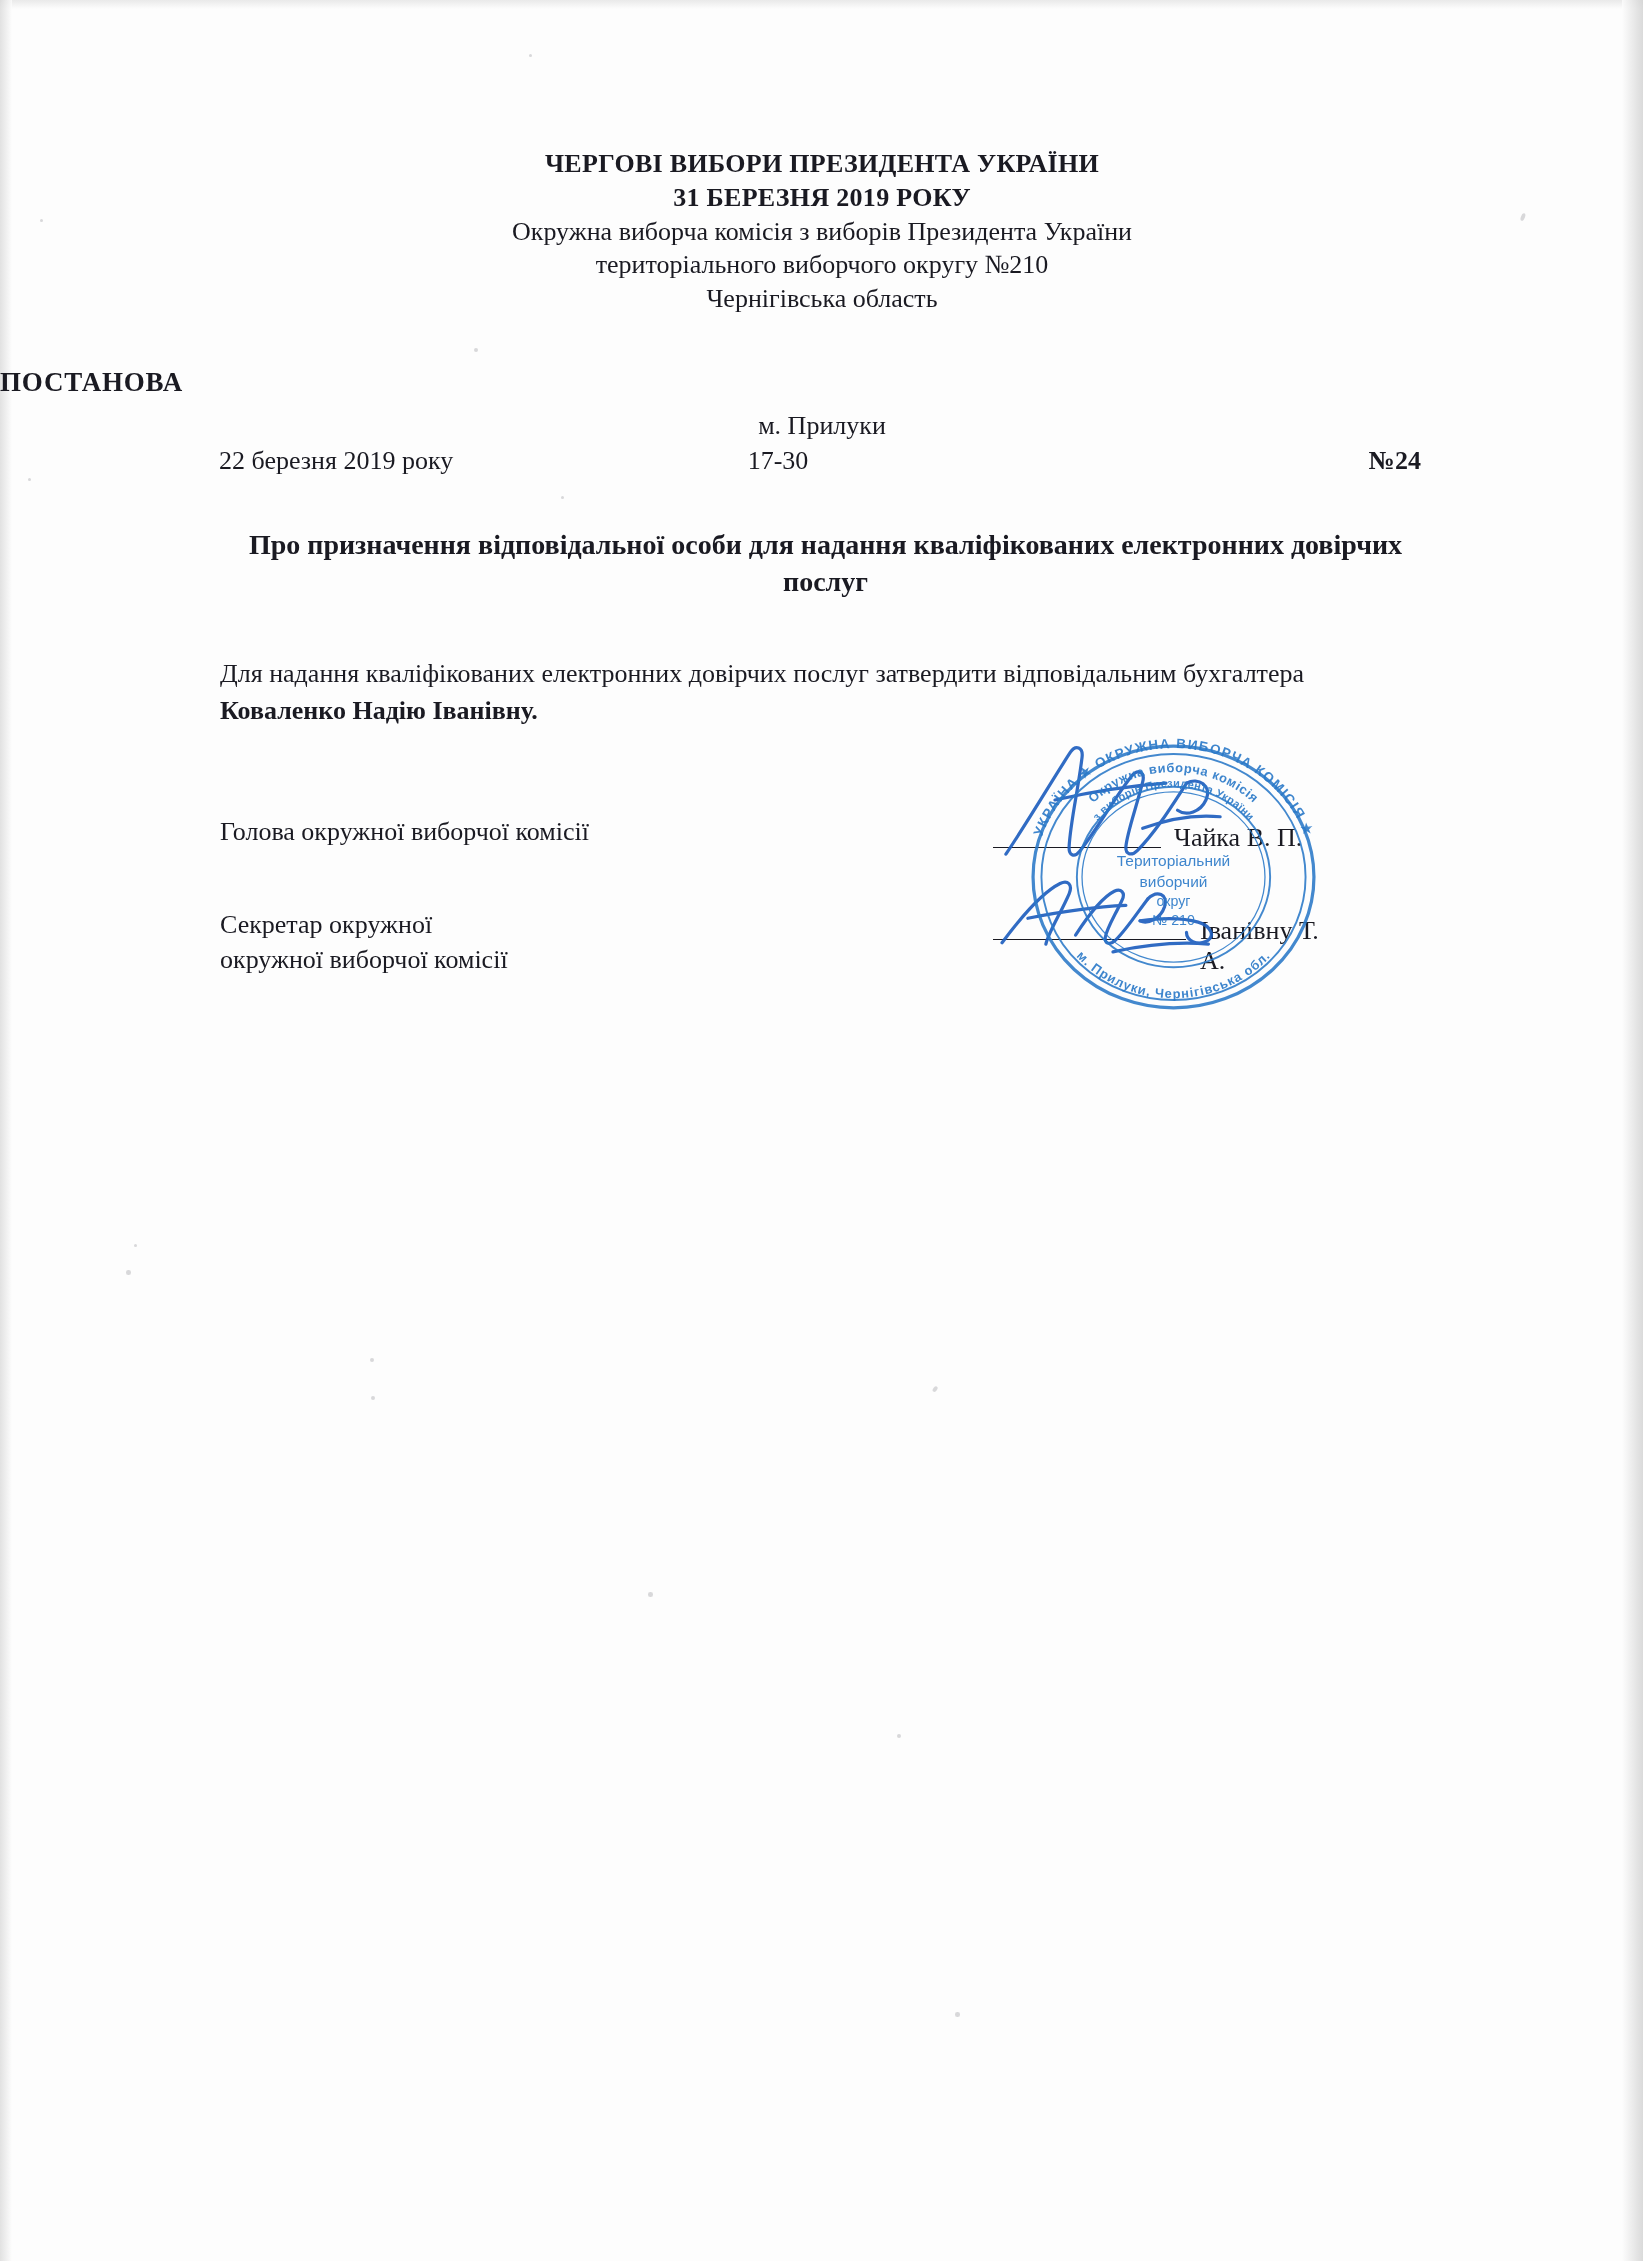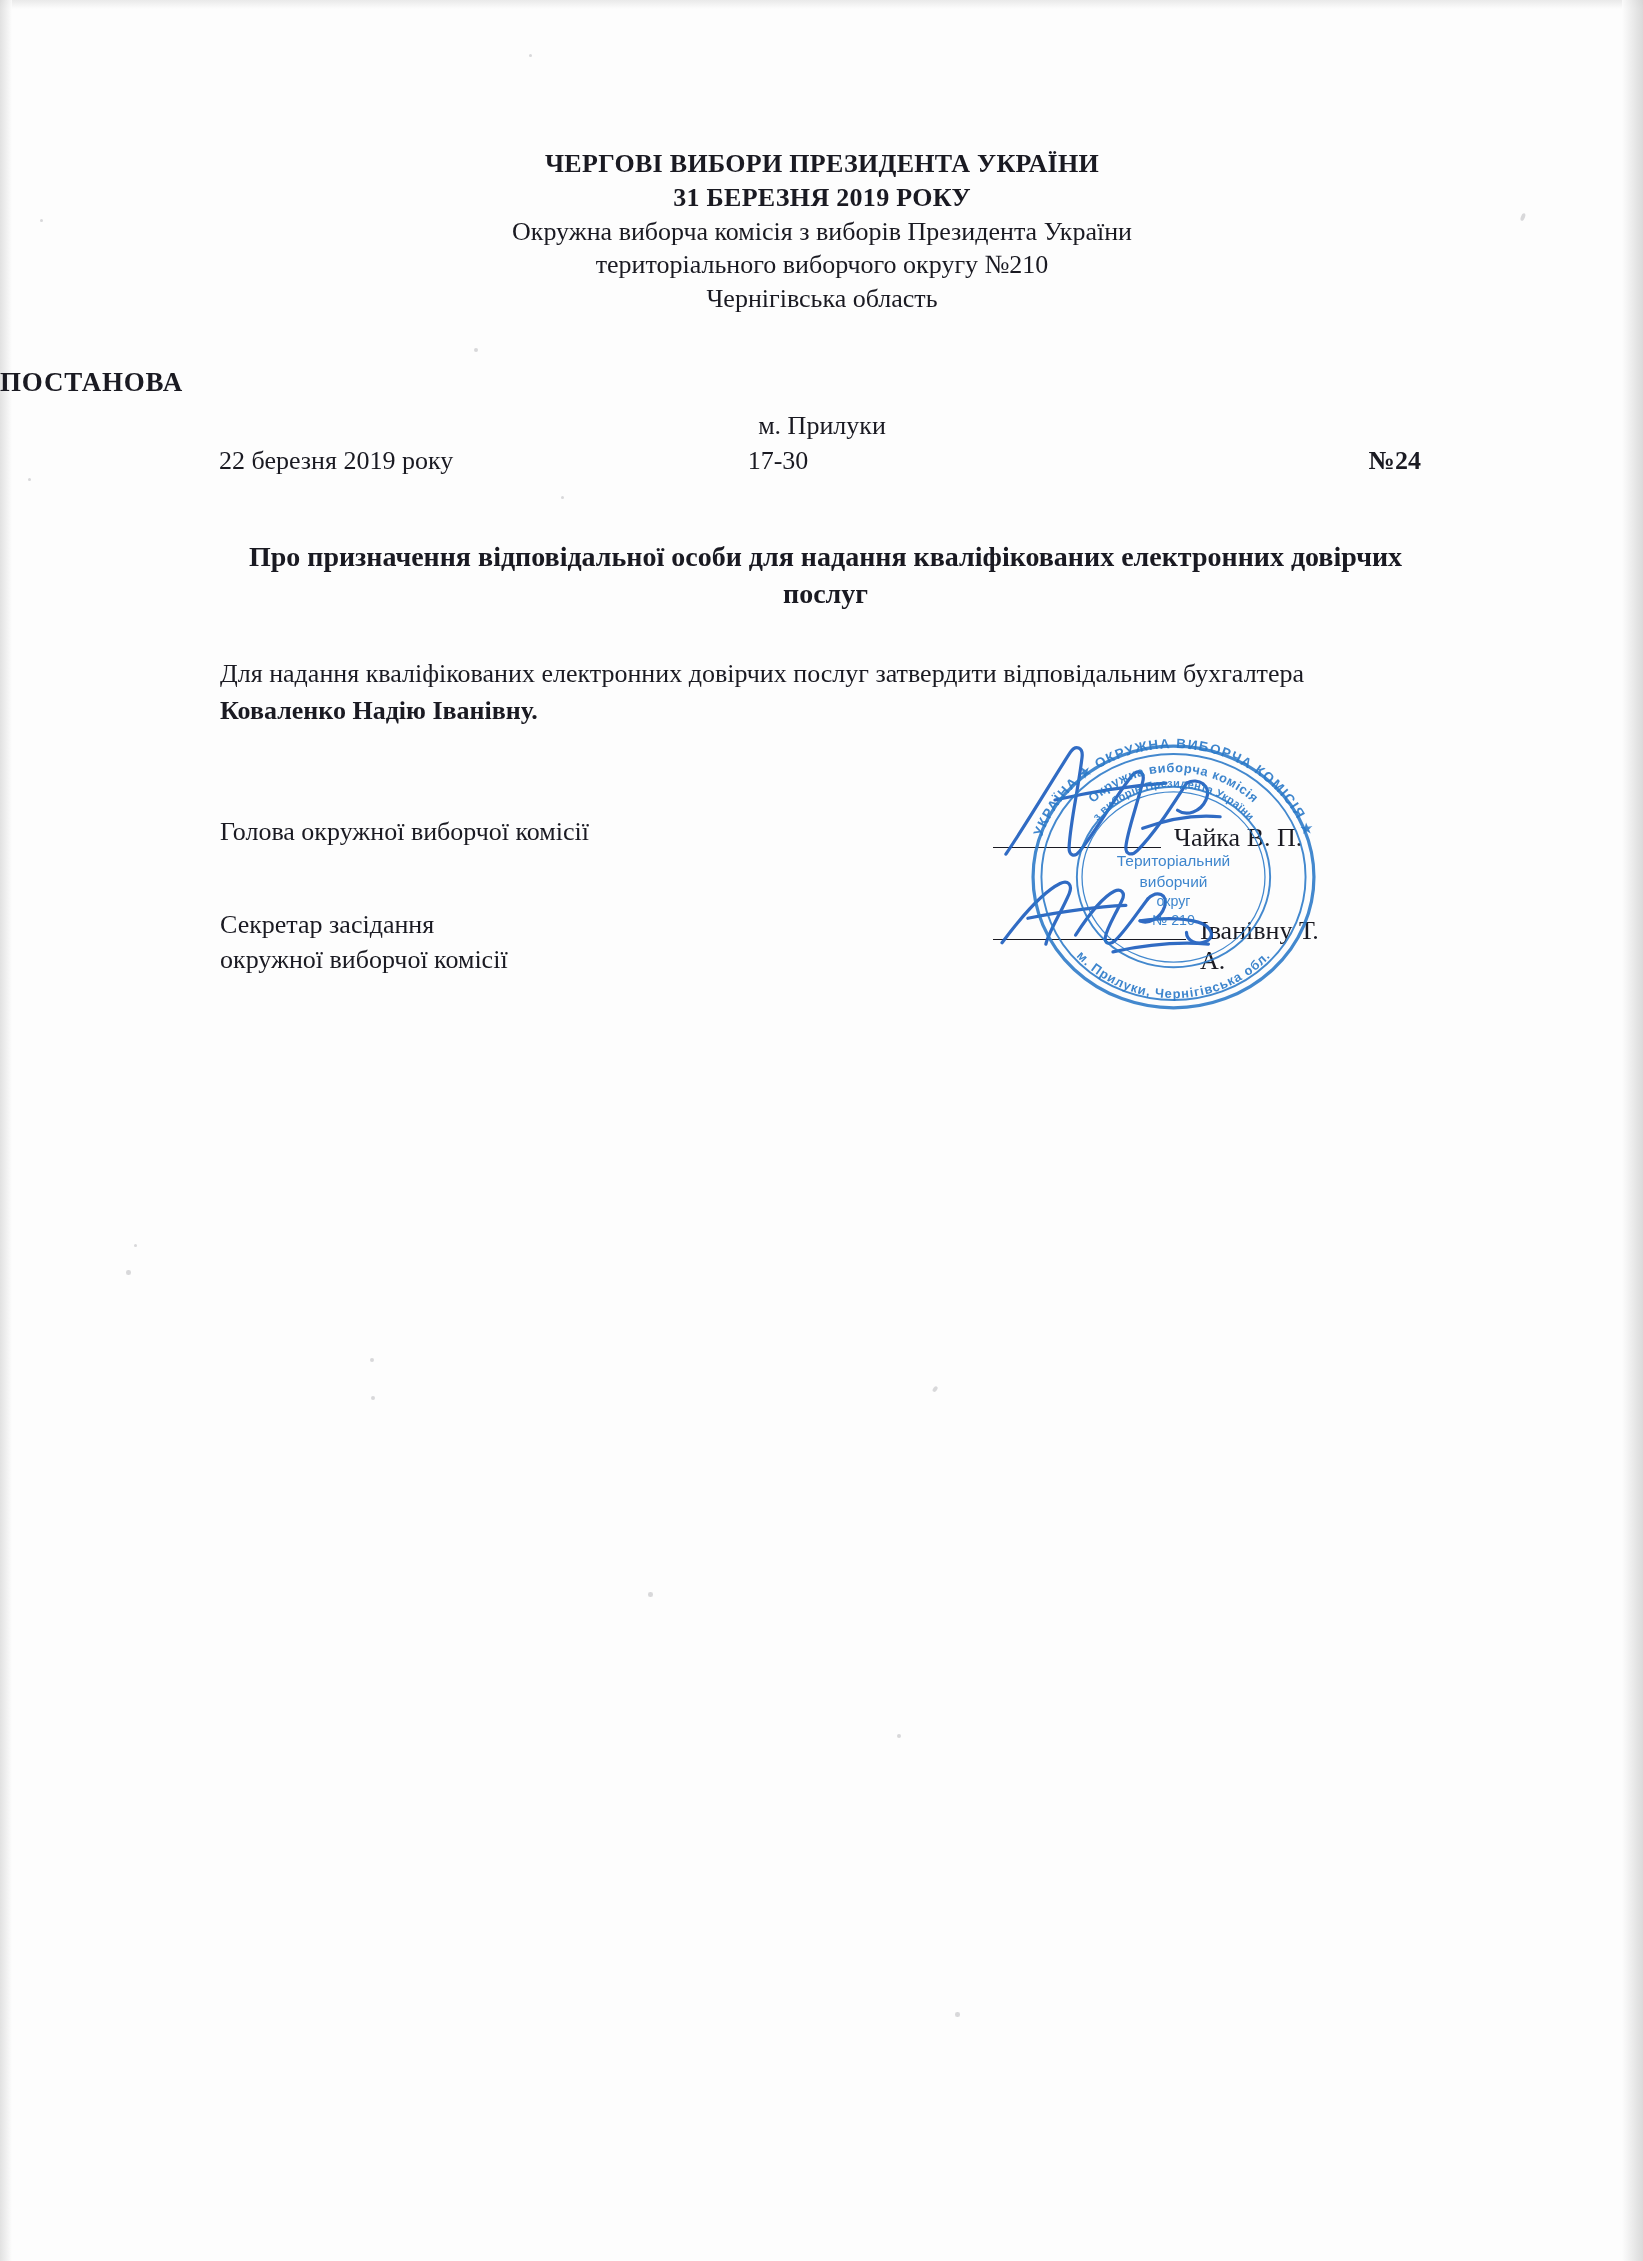--- a/index.html
+++ b/index.html
@@ -118,21 +118,21 @@
   .meta-number {
     position: absolute;
     right: 223px;
     top: 0;
     font-size: 26px;
     font-weight: bold;
   }
 
   .title {
     position: absolute;
-    top: 539px;
+    top: 527px;
     left: 213px;
     width: 1225px;
     text-align: center;
     font-weight: bold;
     font-size: 28px;
     line-height: 1.32;
   }
 
   .body-text {
     position: absolute;
@@ -260,21 +260,21 @@
   <div class="body-text">
     <span>Для надання кваліфікованих електронних довірчих послуг затвердити відповідальним бухгалтера </span><b>Коваленко Надію Іванівну.</b>
   </div>
 
   <div class="sig-block">
     <div class="sig-role-1">Голова окружної виборчої комісії</div>
     <div class="sig-line-1"></div>
     <div class="sig-name-1">Чайка В. П.</div>
 
     <div class="sig-role-2">
-      <div>Секретар засідання</div>
+      <div>Секретар окружної</div>
       <div>окружної виборчої комісії</div>
     </div>
     <div class="sig-line-2"></div>
     <div class="sig-name-2">Іванівну  Т. А.</div>
   </div>
 
   <div class="ink" style="left:993px;top:738px;width:271px;height:142px;">
     <svg width="271" height="142" viewBox="0 0 420 220">
       <g fill="none" stroke="#1f5fbf" stroke-width="5" stroke-linecap="round" stroke-linejoin="round" opacity="0.92">
         <path d="M20 180 C 60 120, 95 60, 120 22 C 128 10, 140 14, 138 30 C 132 80, 120 130, 118 168 C 117 182, 126 186, 134 176 C 160 144, 186 96, 214 60 C 224 47, 236 52, 232 68 C 222 108, 208 146, 206 168 C 205 180, 214 184, 224 174 C 252 146, 278 104, 300 70"></path>

